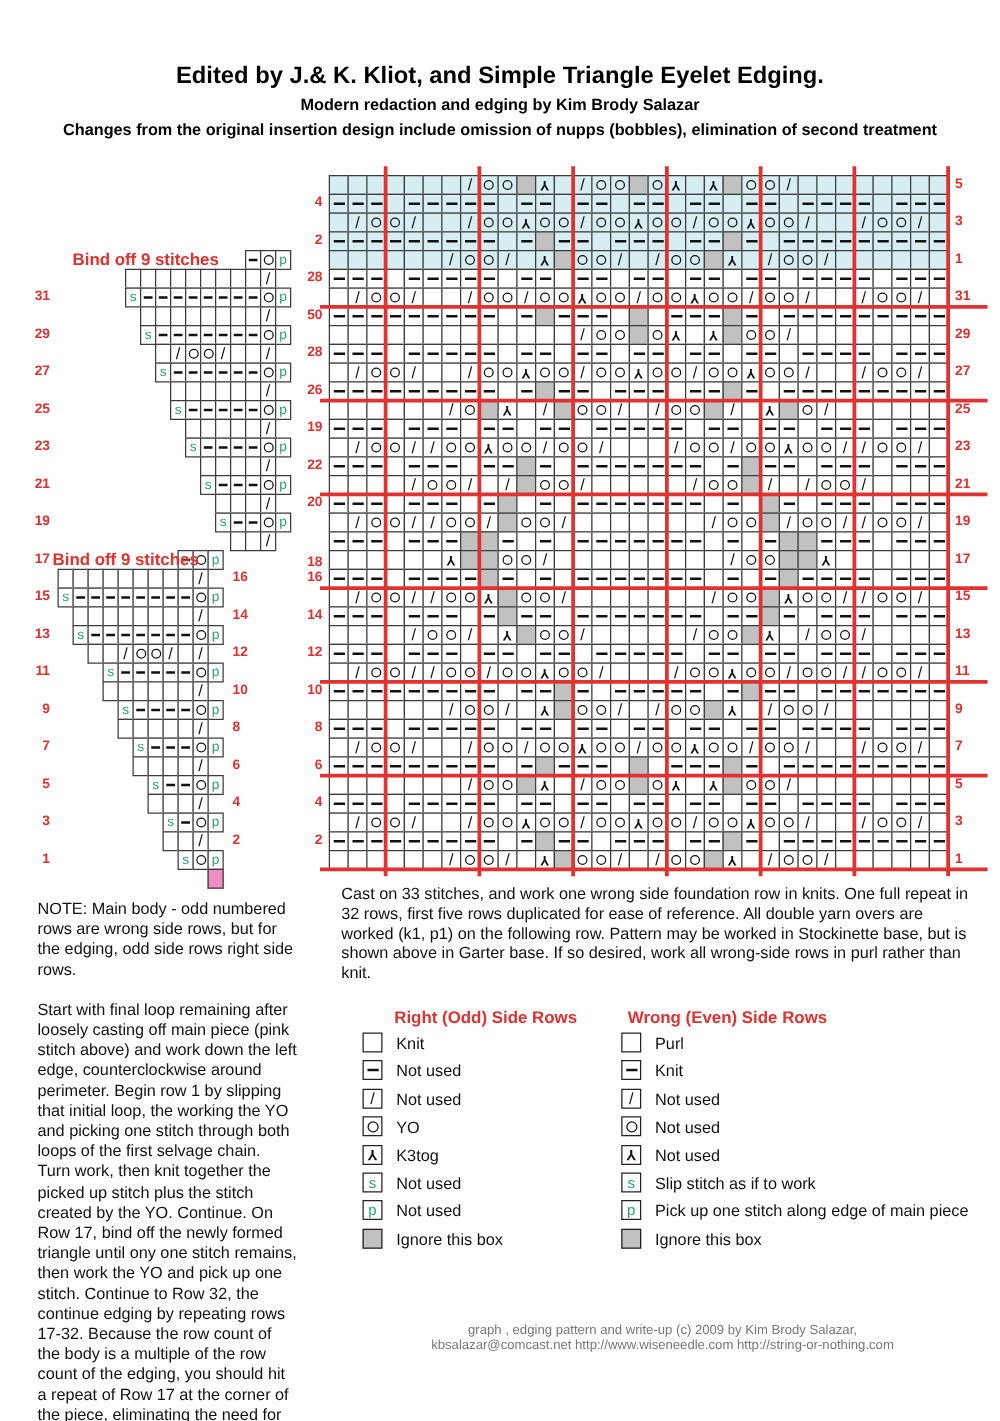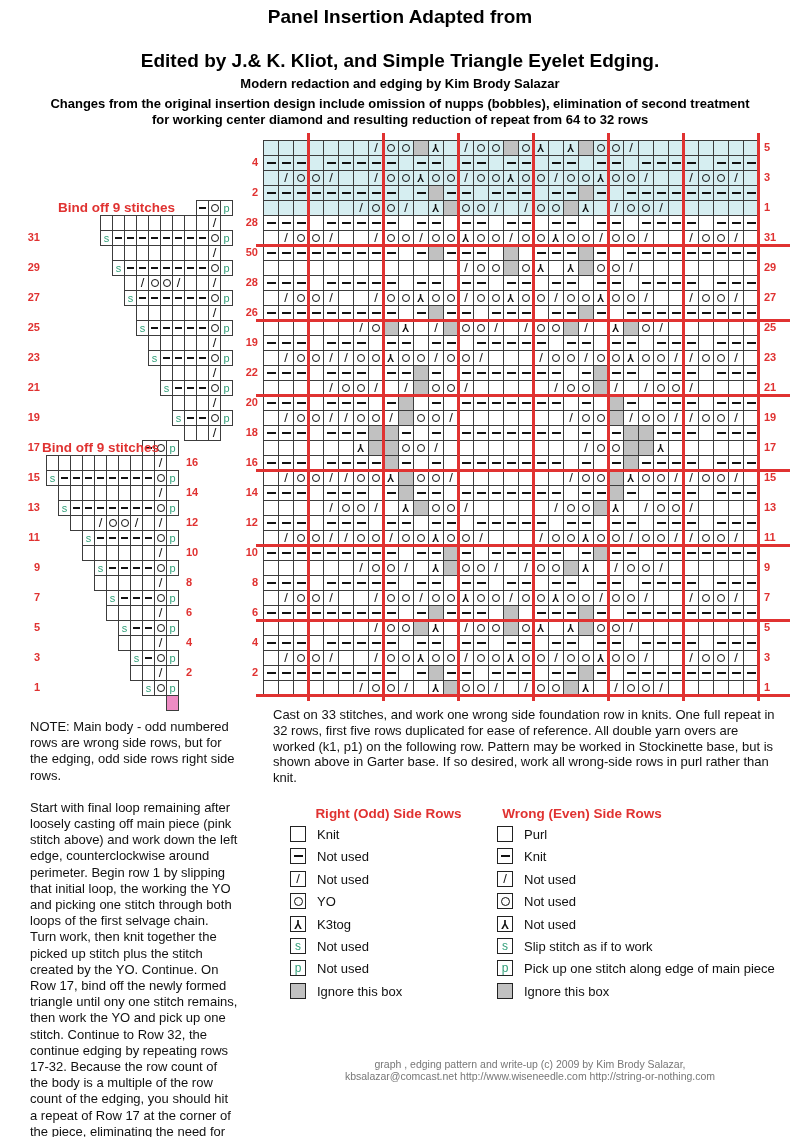--- a/index.html
+++ b/index.html
@@ -30,25 +30,23 @@
            box-sizing:border-box;display:flex;align-items:center;justify-content:center;background:#fff;}
   .leg-box.gray{background:#c1c1c1;}
   .leg-label{position:absolute;left:27px;top:1px;font-size:13px;color:#111;white-space:nowrap;}
   .footer-line{width:560px;text-align:center;font-size:10.5px;color:#777;}
 </style>
 </head>
 <body>
 
 <div id="canvas">
 
-  <div class="abs ttl" style="top:6px;left:0;font-size:19px;">Panel Insertion Adapted from</div>
   <div class="abs ttl" style="top:50px;left:0;font-size:19px;">Edited by J.&amp; K. Kliot, and Simple Triangle Eyelet Edging.</div>
   <div class="abs ttl" style="top:76px;left:0;font-size:13px;">Modern redaction and edging by Kim Brody Salazar</div>
   <div class="abs ttl" style="top:96px;left:0;font-size:13px;">Changes from the original insertion design include omission of nupps (bobbles), elimination of second treatment</div>
-  <div class="abs ttl" style="top:112px;left:0;font-size:13px;">for working center diamond and resulting reduction of repeat from 64 to 32 rows</div>
 
   <div id="chart-layer" class="abs" style="left:0;top:0;width:800px;height:1137px;">
       <div class="cell cyan" style="left: 263px; top: 140px; width: 16px; height: 16px;"></div>
       <div class="cell cyan" style="left: 278px; top: 140px; width: 16px; height: 16px;"></div>
       <div class="cell cyan" style="left: 293px; top: 140px; width: 16px; height: 16px;"></div>
       <div class="cell cyan" style="left: 308px; top: 140px; width: 16px; height: 16px;"></div>
       <div class="cell cyan" style="left: 323px; top: 140px; width: 16px; height: 16px;"></div>
       <div class="cell cyan" style="left: 338px; top: 140px; width: 16px; height: 16px;"></div>
       <div class="cell cyan" style="left: 353px; top: 140px; width: 16px; height: 16px;"></div>
       <div class="cell cyan" style="left: 368px; top: 140px; width: 16px; height: 16px;">
@@ -1616,21 +1614,21 @@
       <div class="cell" style="left: 698px; top: 425px; width: 16px; height: 16px;"></div>
       <div class="cell" style="left: 713px; top: 425px; width: 16px; height: 16px;">
         <div class="sym-dash"></div>
       </div>
       <div class="cell" style="left: 728px; top: 425px; width: 16px; height: 16px;">
         <div class="sym-dash"></div>
       </div>
       <div class="cell" style="left: 743px; top: 425px; width: 16px; height: 16px;">
         <div class="sym-dash"></div>
       </div>
-      <div class="rowlab" style="left: 234px; width: 24px; text-align: right; top: 425px;">18</div>
+      <div class="rowlab" style="left: 234px; width: 24px; text-align: right; top: 443px;">18</div>
       <div class="cell" style="left: 263px; top: 440px; width: 16px; height: 16px;"></div>
       <div class="cell" style="left: 278px; top: 440px; width: 16px; height: 16px;"></div>
       <div class="cell" style="left: 293px; top: 440px; width: 16px; height: 16px;"></div>
       <div class="cell" style="left: 308px; top: 440px; width: 16px; height: 16px;"></div>
       <div class="cell" style="left: 323px; top: 440px; width: 16px; height: 16px;"></div>
       <div class="cell" style="left: 338px; top: 440px; width: 16px; height: 16px;"></div>
       <div class="cell" style="left: 353px; top: 440px; width: 16px; height: 16px;">
         <span class="sym-k3">Y</span>
       </div>
       <div class="cell gray" style="left: 368px; top: 440px; width: 16px; height: 16px;"></div>

